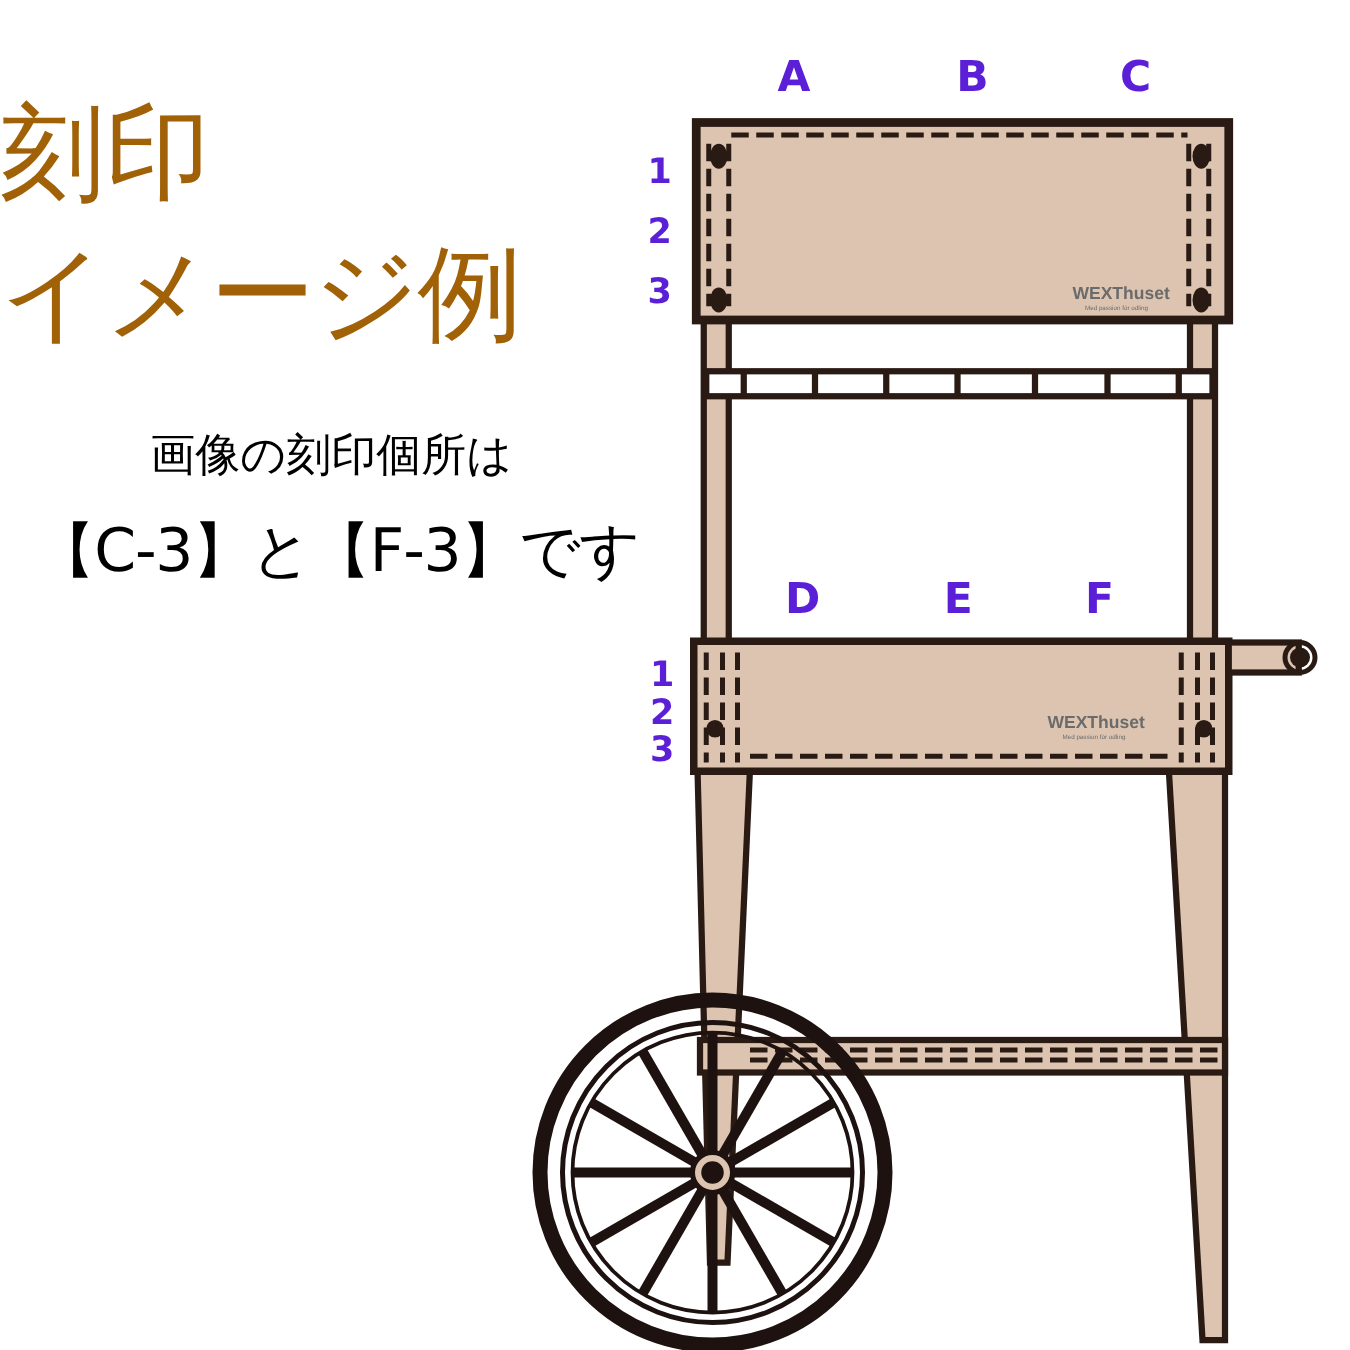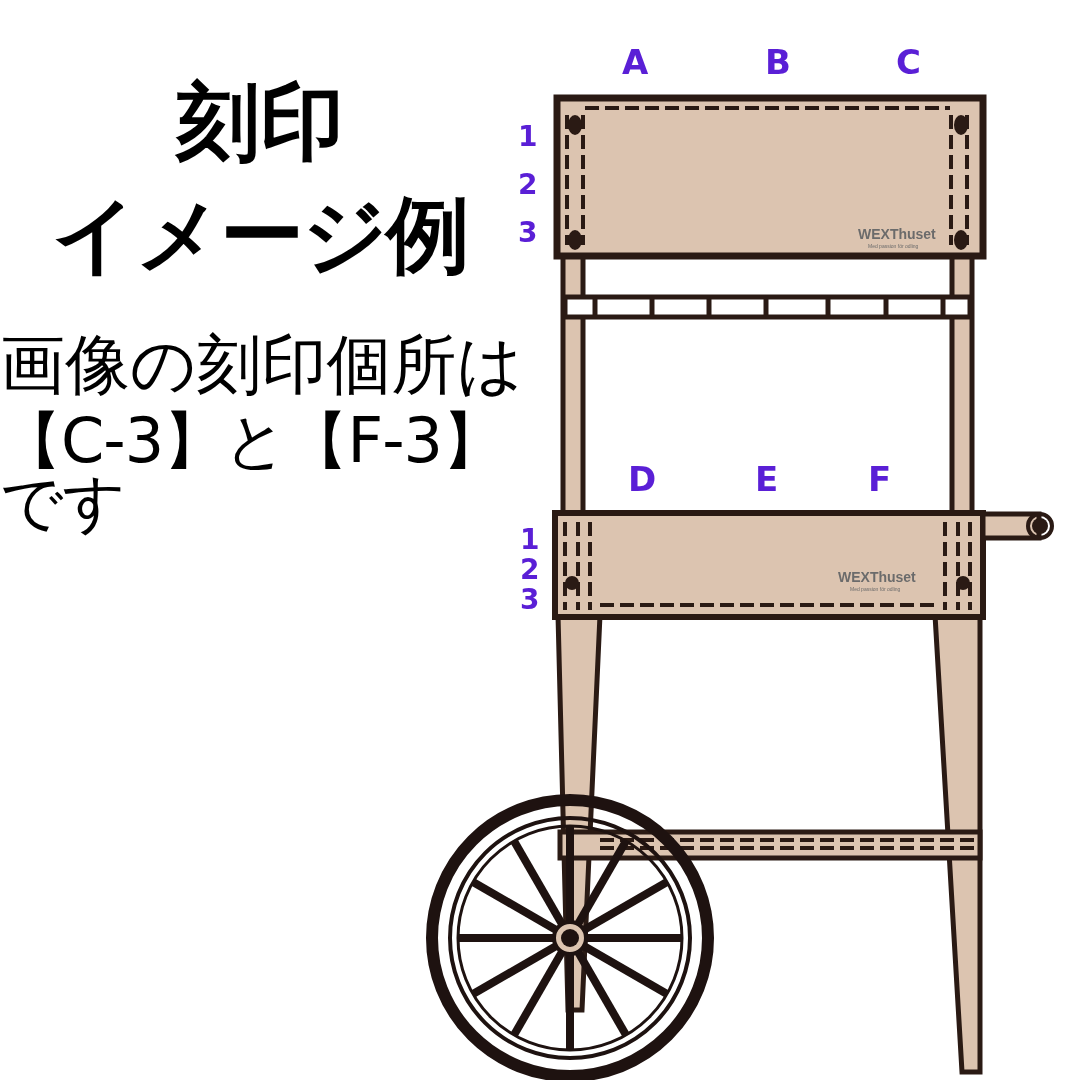--- a/index.html
+++ b/index.html
@@ -1,25 +1,25 @@
 <!DOCTYPE html>
 <html><head>
   <meta charset="utf-8">
   <style>
     html, body { margin: 0; padding: 0; background: #ffffff; }
     body { width: 1080px; height: 1080px; position: relative; overflow: hidden;
            font-family: "DejaVu Sans", sans-serif; }
-    .title { position: absolute; left: 0; width: 520px; text-align: center;
-             font-weight: bold; color: #000000; font-family: "DejaVu Sans", sans-serif; }
+    .title { position: absolute; left: 0; width: 520px; 
+             font-weight: normal; color: #a16207; font-family: "DejaVu Sans", sans-serif; }
     .title1 { top: 72px; font-size: 84px; line-height: 100px; }
     .title2 { top: 180px; font-size: 84px; line-height: 110px; letter-spacing: -2px; }
-    .sub { position: absolute; left: 0; width: 530px; text-align: left; color: #000;
-           font-size: 65px; line-height: 62px; font-family: "DejaVu Sans", sans-serif; }
+    .sub { position: absolute; left: 0; width: 530px; text-align: center; color: #000;
+           font-size: 36px; line-height: 62px; font-family: "DejaVu Sans", sans-serif; }
     .sub1 { top: 334px; }
-    .sub2 { top: 410px; left: 0; width: 540px; text-align: left; font-size: 62px; letter-spacing: -1px; }
+    .sub2 { top: 410px; left: 0; width: 540px; text-align: center; font-size: 48px; letter-spacing: -1px; }
     .lbl { position: absolute; color: #5a1fd6; font-weight: bold;
            font-family: "DejaVu Sans", sans-serif; font-size: 34px; line-height: 36px; }
     .row { position: absolute; color: #5a1fd6; font-weight: bold;
            font-family: "DejaVu Sans", sans-serif; font-size: 28px; line-height: 30px; }
     svg.cart { position: absolute; left: 0; top: 0; }
   </style>
 </head>
 <body>
 
 <div class="title title1">刻印</div>

